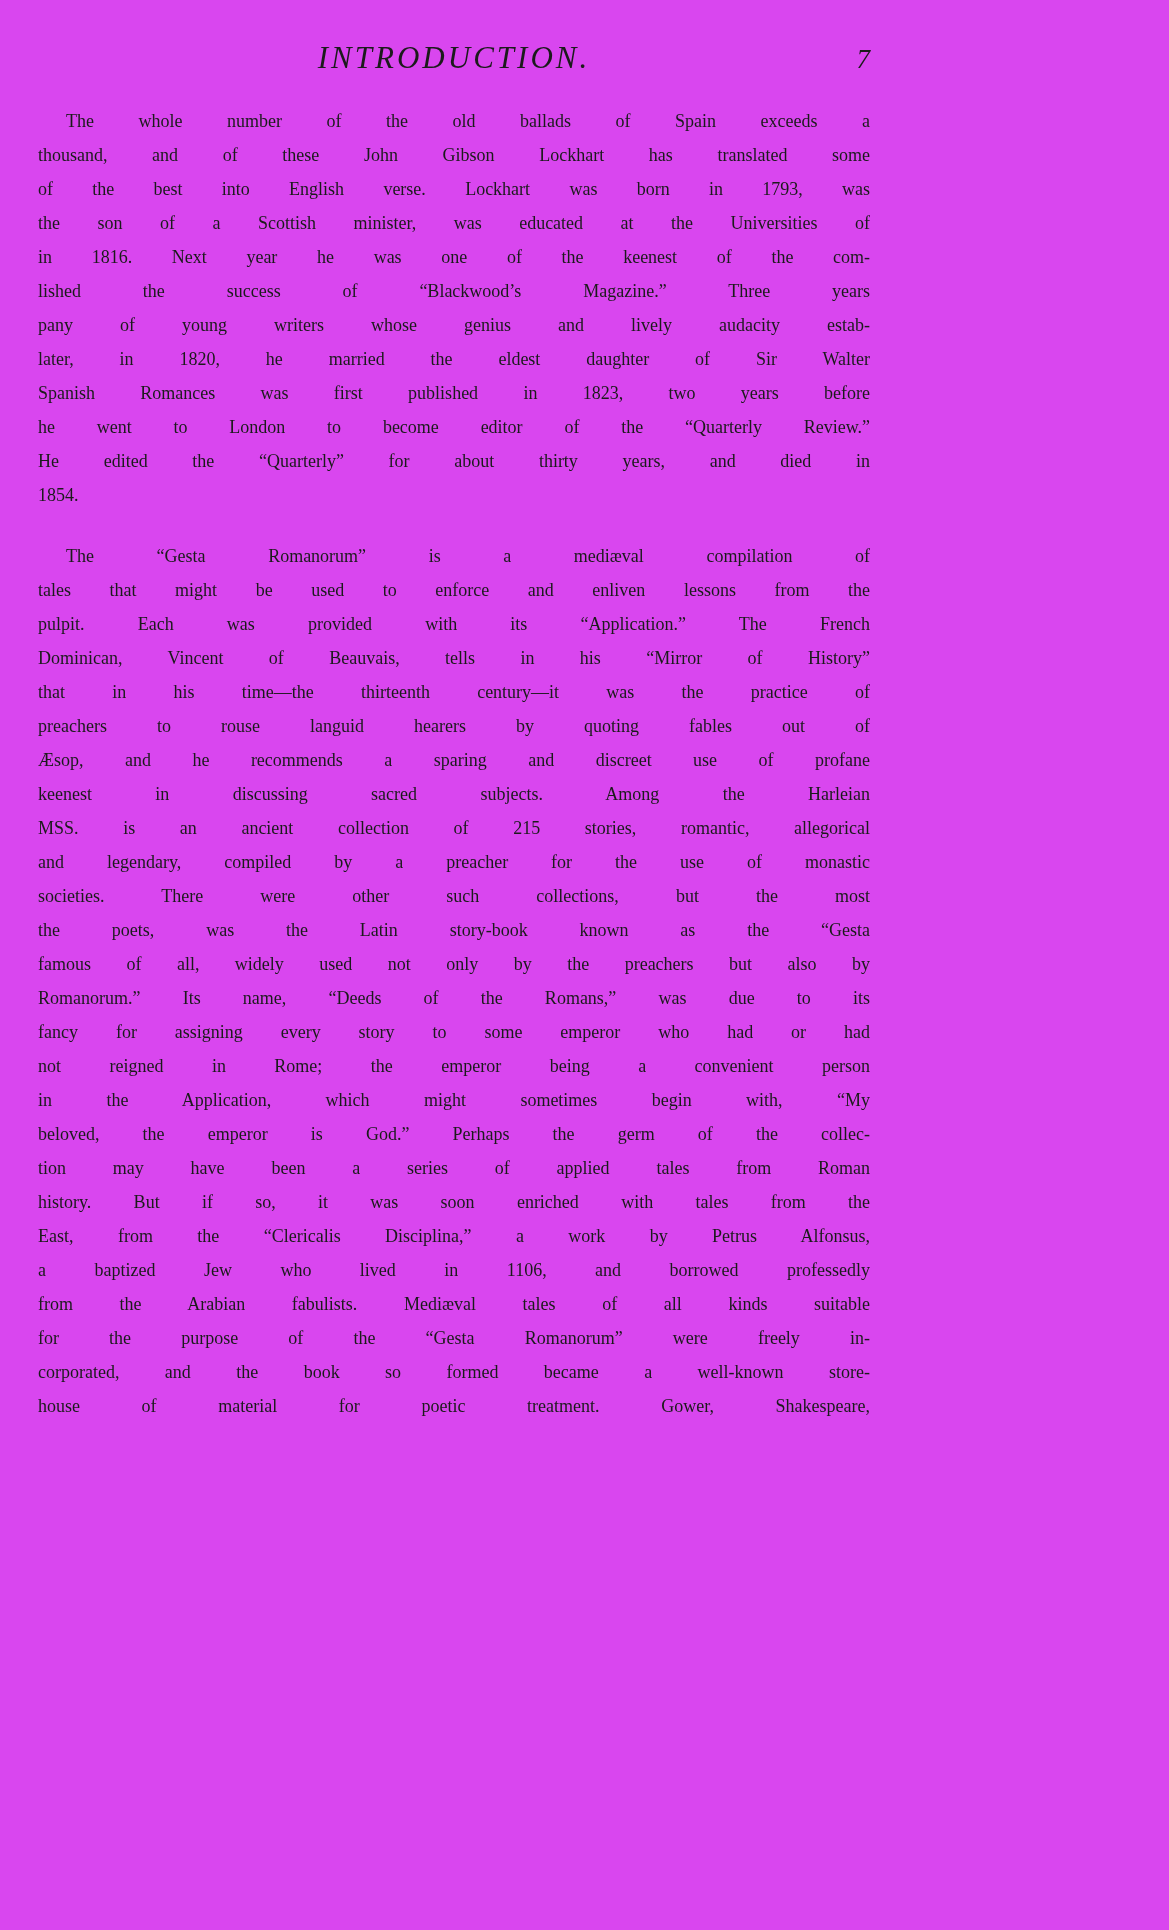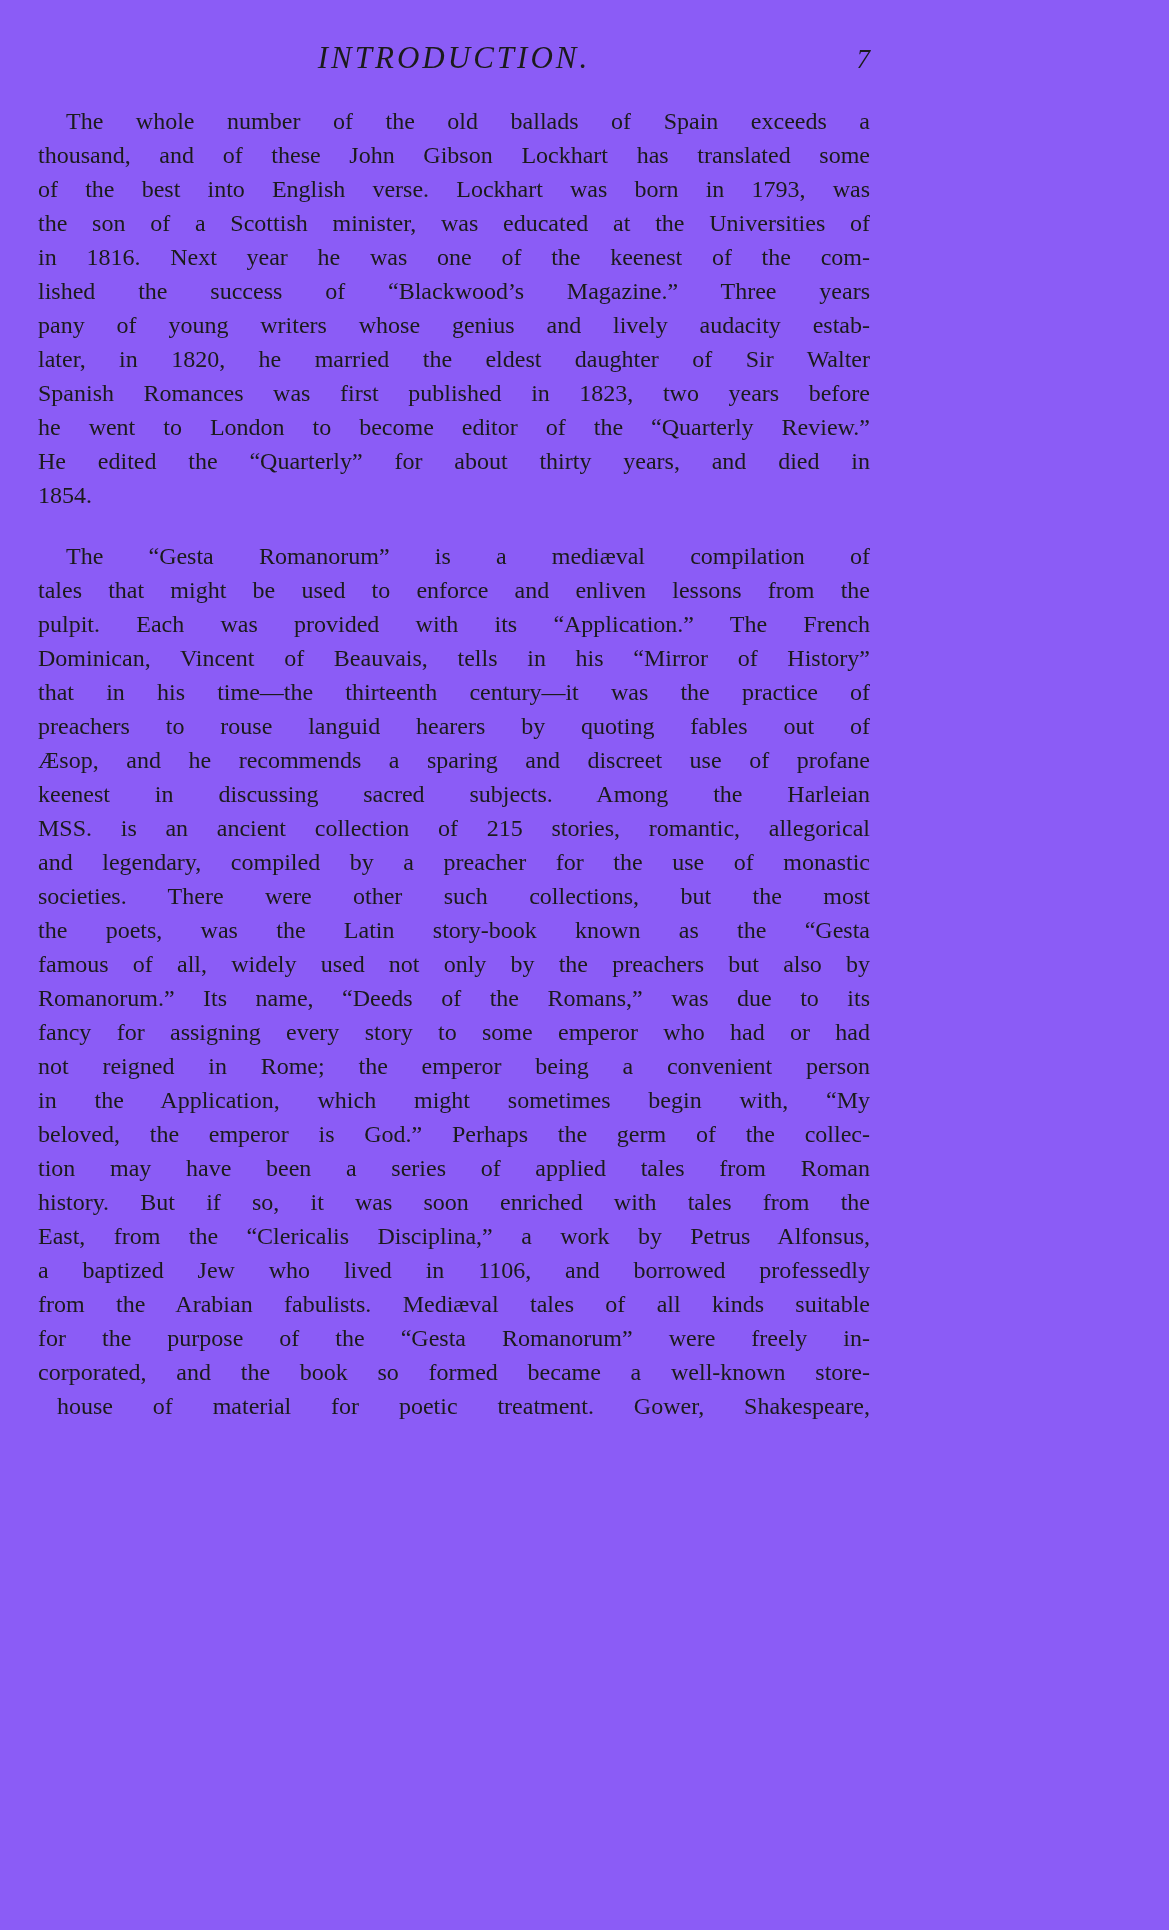--- a/index.html
+++ b/index.html
@@ -9,21 +9,21 @@
     height: 1930px;
     background: #fcfcfa;
     font-family: "Liberation Serif", "DejaVu Serif", serif;
     color: #1b1b1b;
     overflow: hidden;
   }
   .page {
     position: relative;
     width: 1169px;
     height: 1930px;
-    background: #8b5cf6;
+    background: #d946ef;
   }
   .running-head {
     position: absolute;
     top: 40px;
     left: 38px;
     width: 832px;
     text-align: center;
     font-style: italic;
     font-size: 31px;
     letter-spacing: 3px;
@@ -35,32 +35,32 @@
     width: 832px;
     text-align: right;
     font-style: italic;
     font-size: 27px;
   }
   .text-block {
     position: absolute;
     top: 104px;
     left: 38px;
     width: 832px;
-    font-size: 24px;
+    font-size: 18px;
     line-height: 34px;
   }
   .paragraph + .paragraph { margin-top: 27px; }
   .line {
     text-align: justify;
     text-align-last: justify;
   }
   .paragraph .line:first-child { text-indent: 28px; }
   .paragraph .line:last-child { text-align-last: left; }
   
-  .paragraph:last-child .line:last-child { text-align-last: justify; margin-left: 19px; }
+  .paragraph:last-child .line:last-child { text-align-last: justify; }
 </style>
 </head>
 <body>
 
 <div class="page">
   <div class="running-head">INTRODUCTION.</div>
   <div class="folio">7</div>
   <div class="text-block" id="text-block">
       <div class="paragraph">
         <div class="line">The whole number of the old ballads of Spain exceeds a</div>

